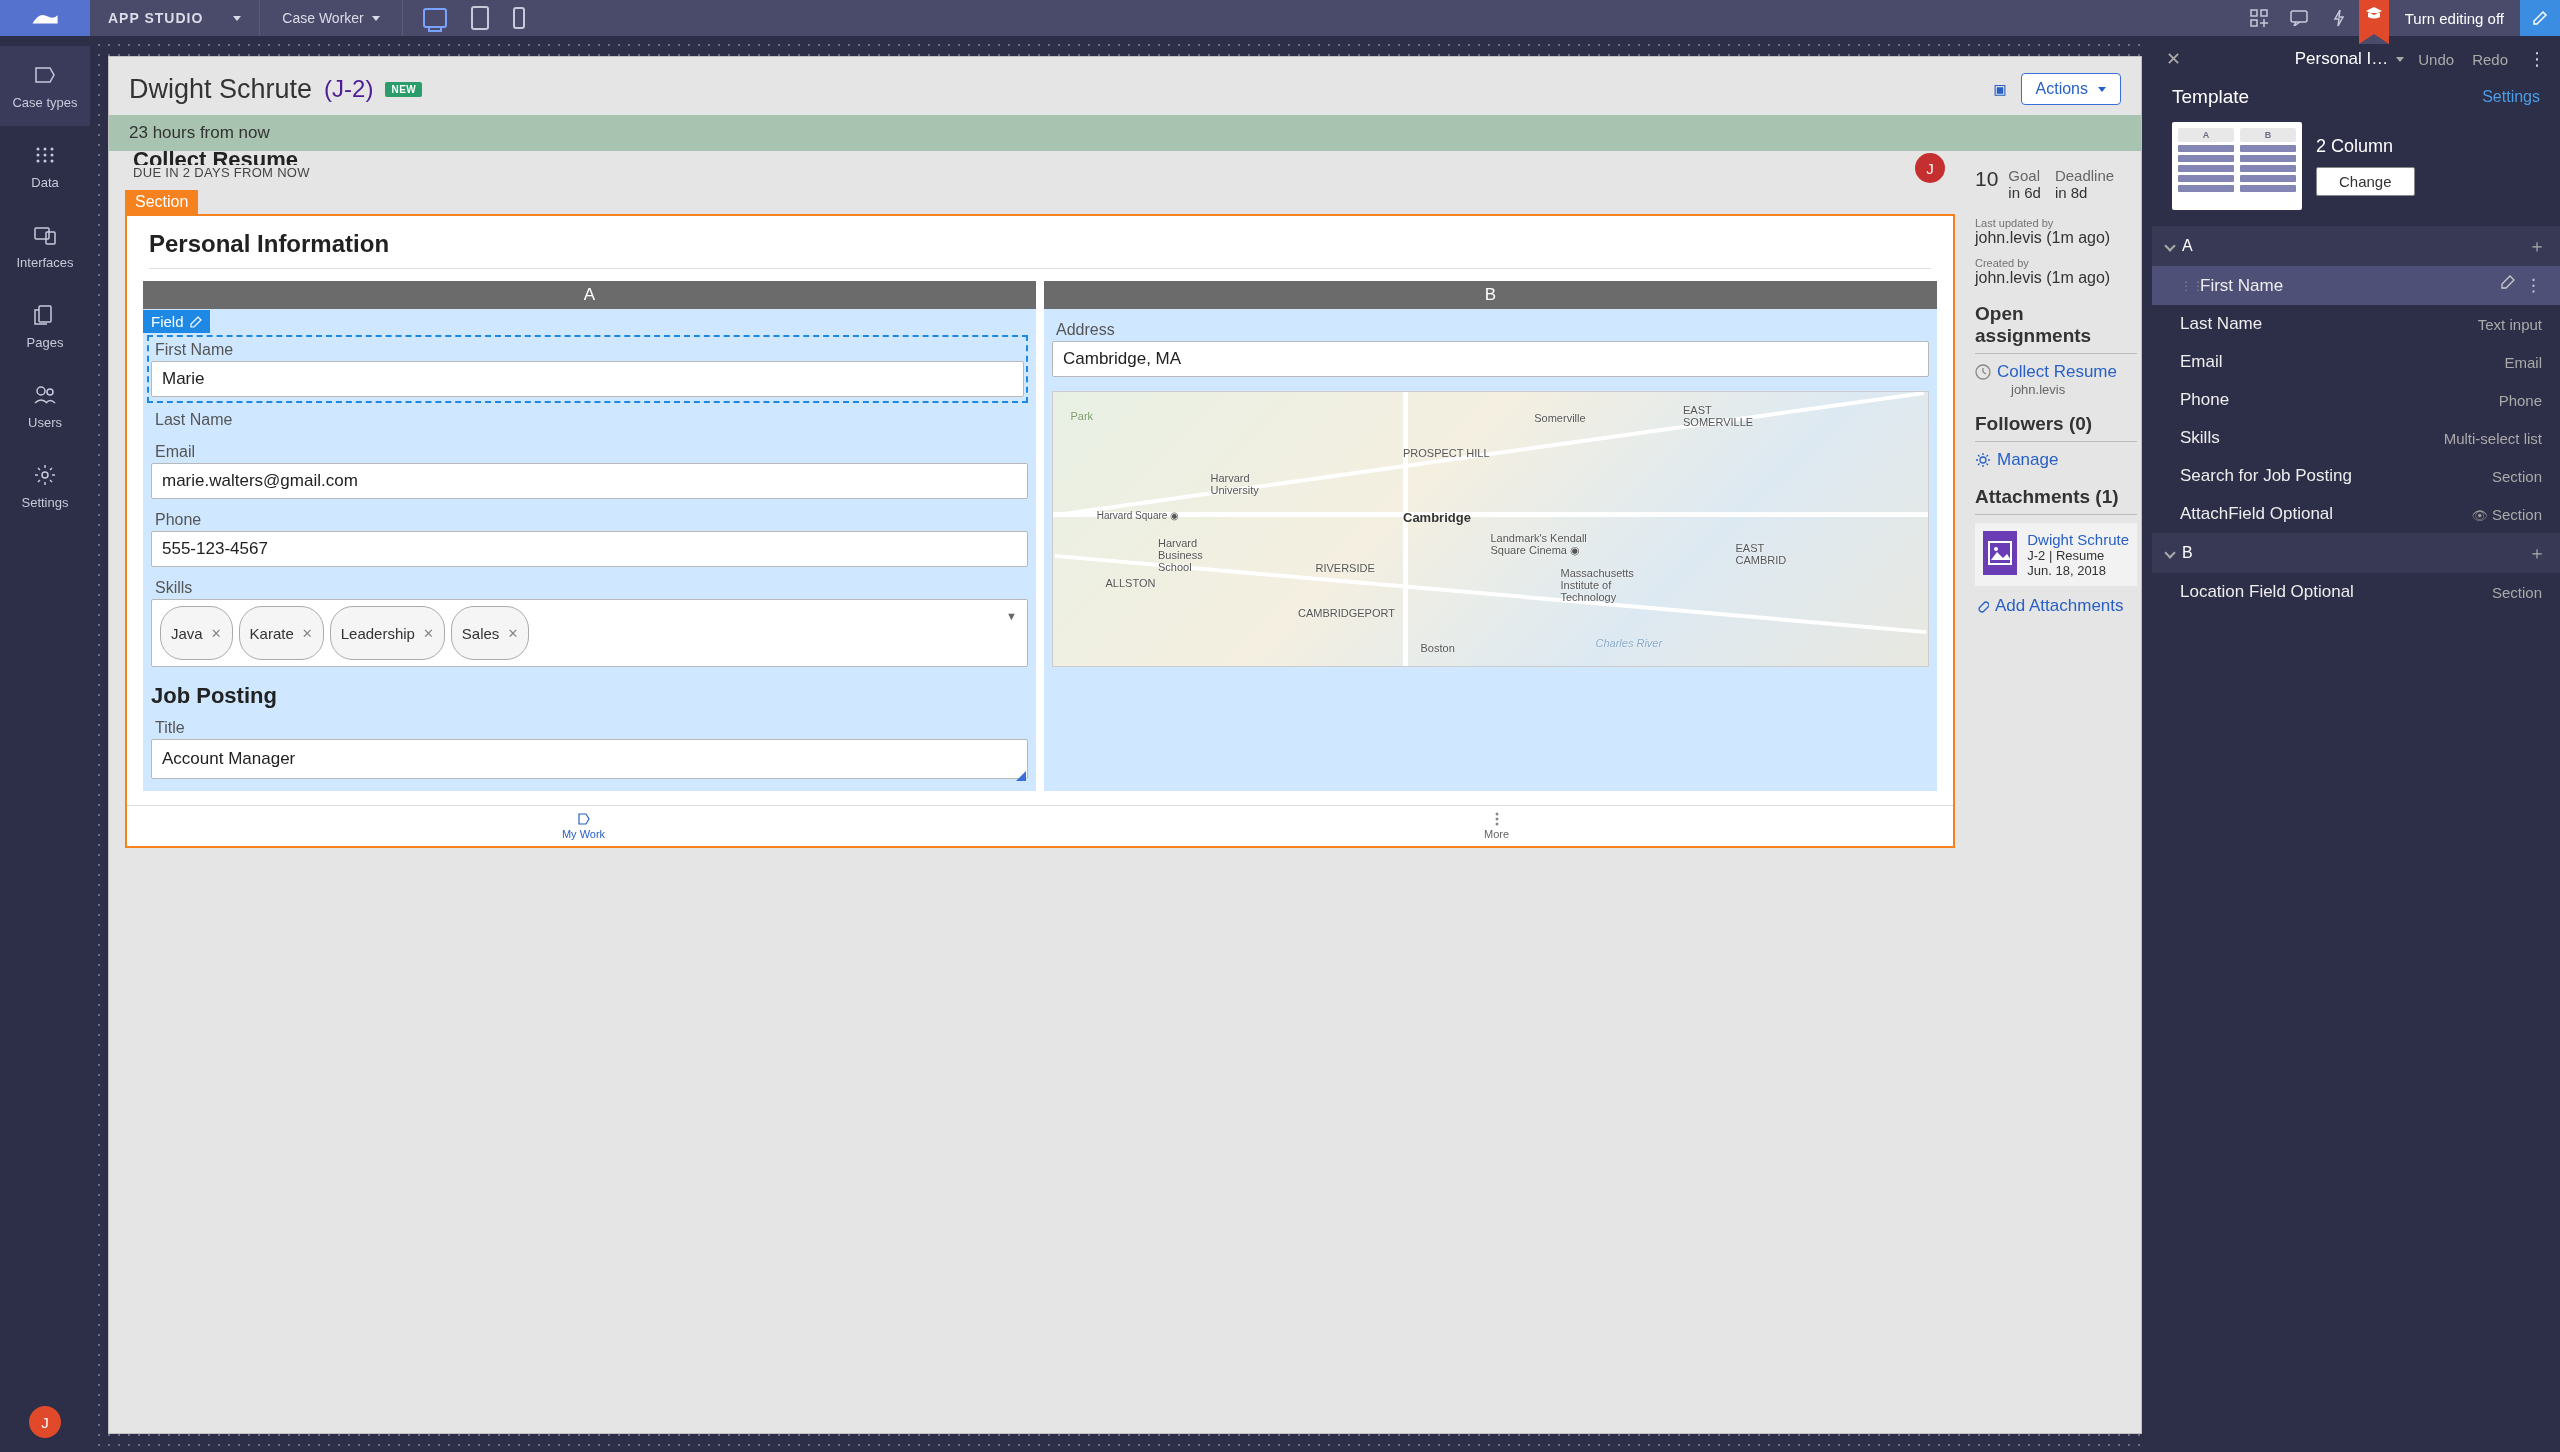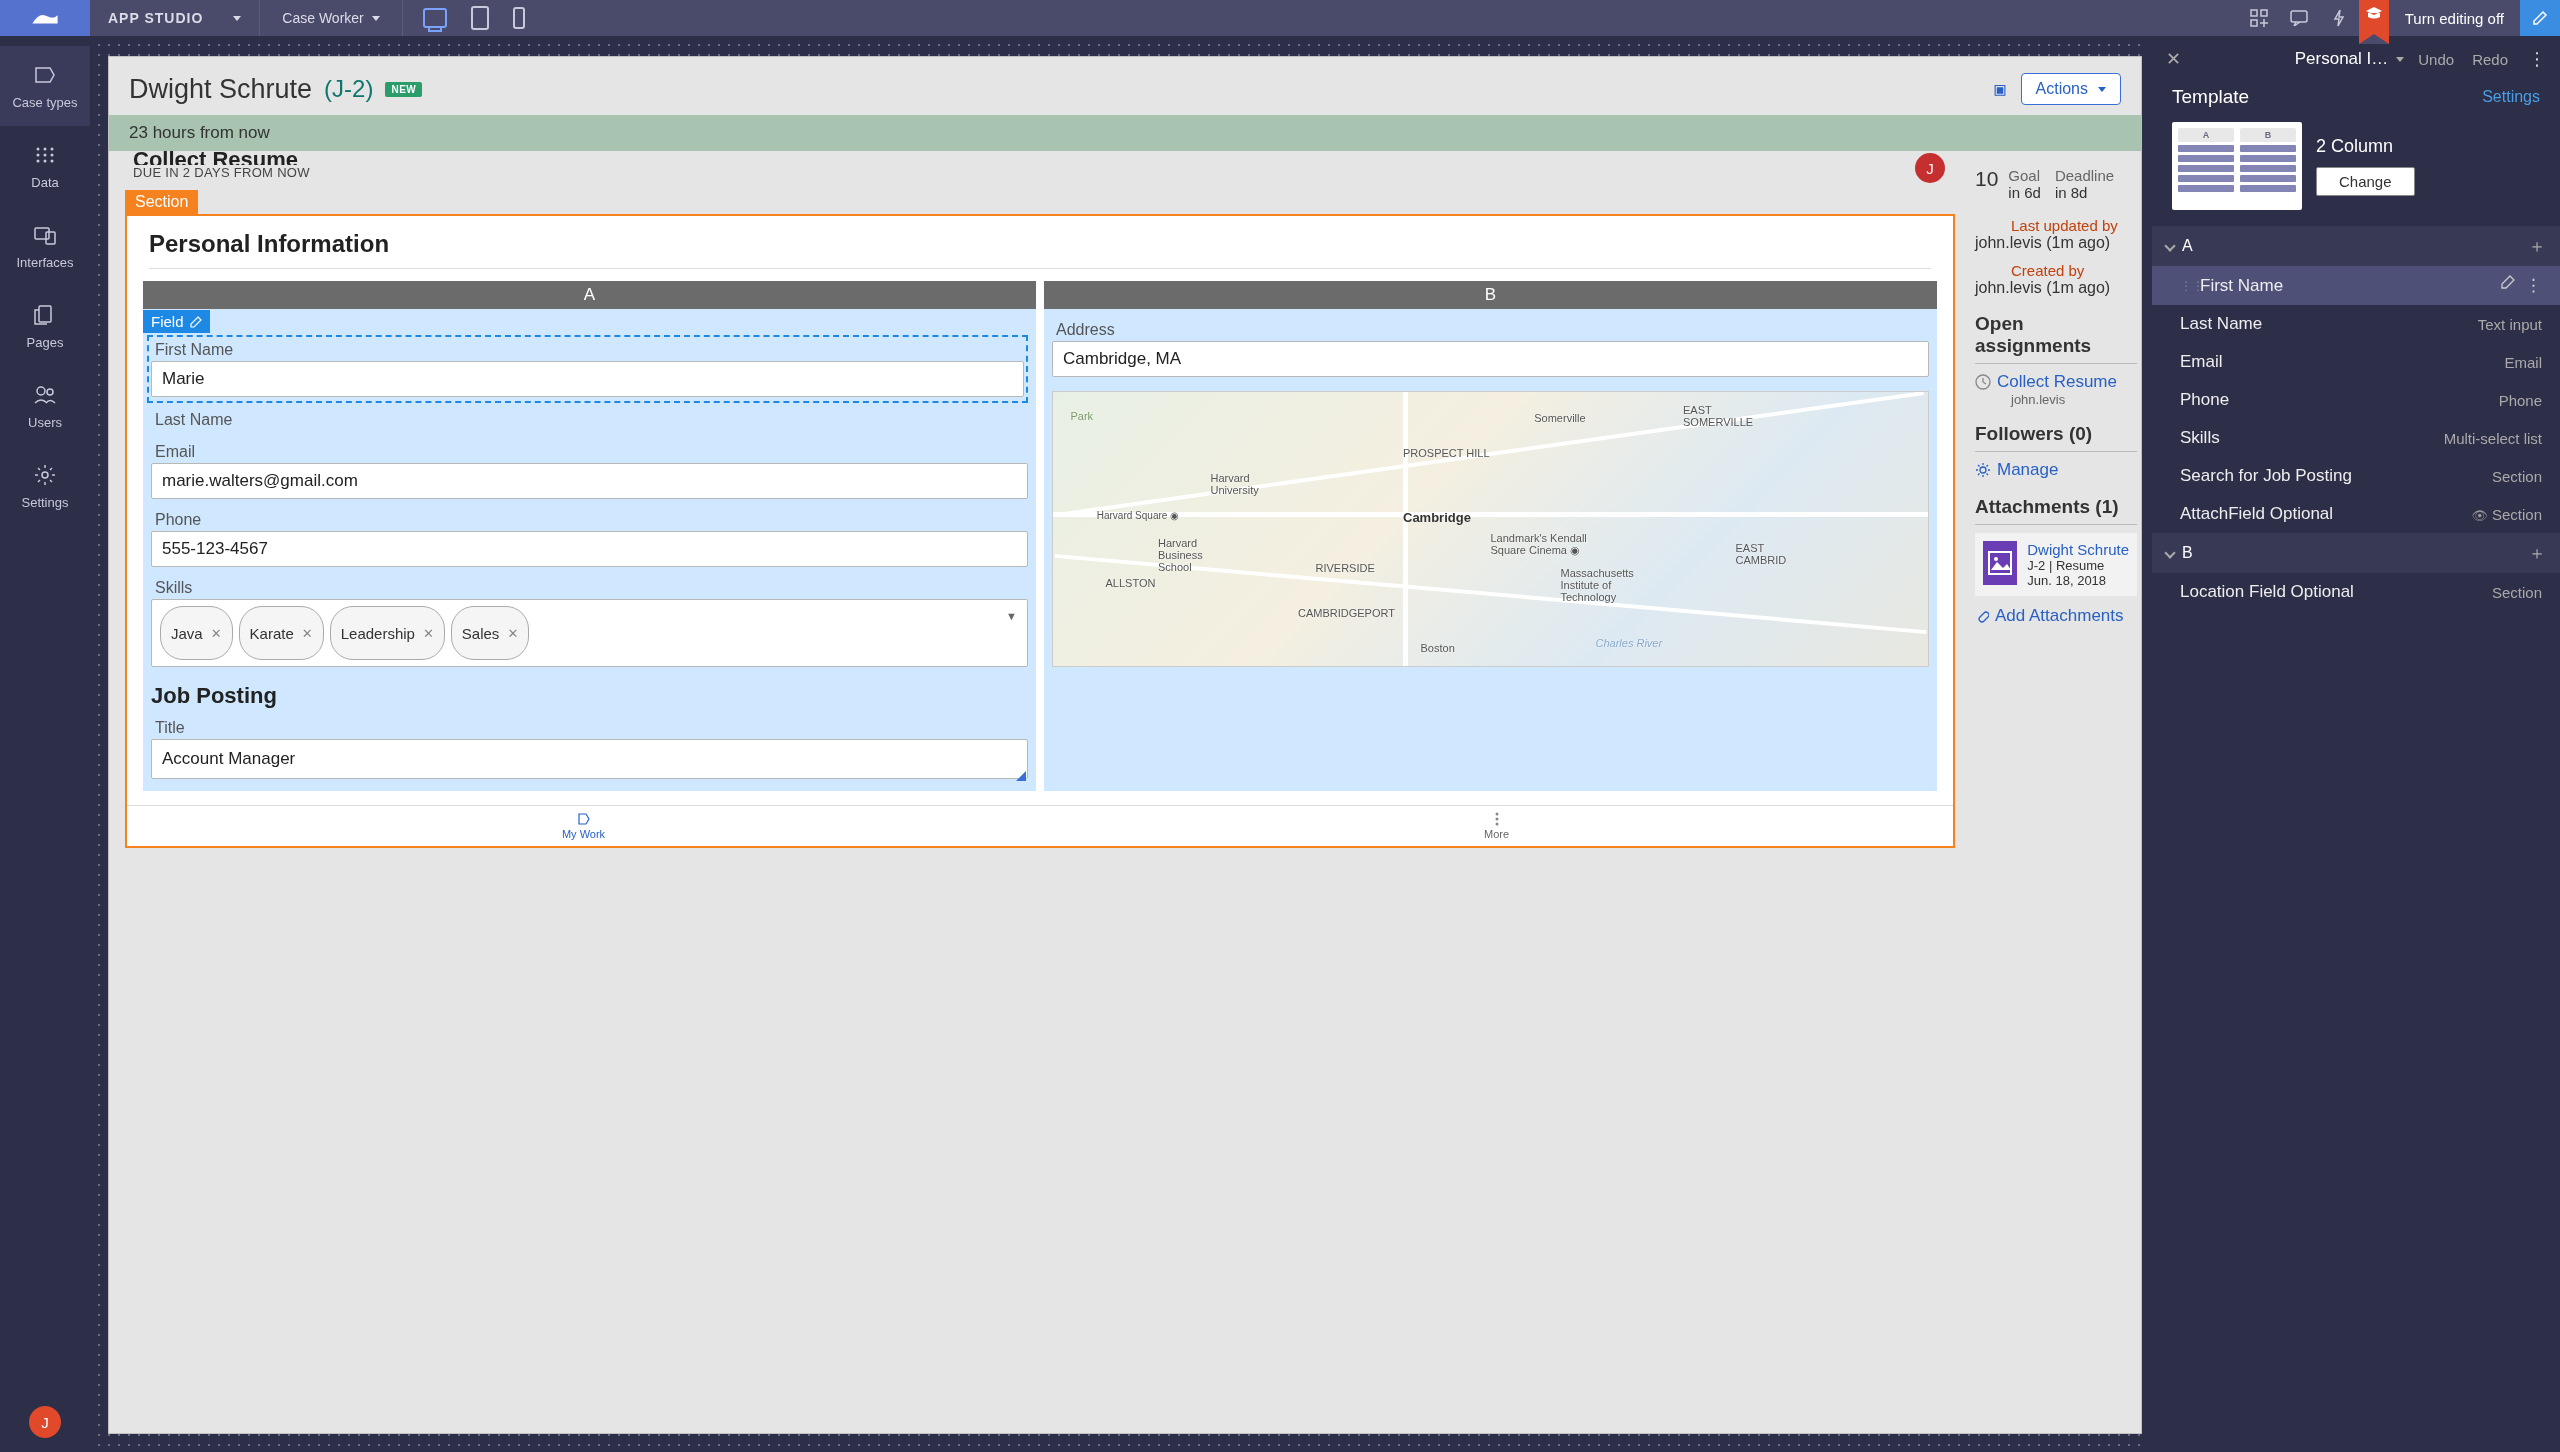--- a/index.html
+++ b/index.html
@@ -39,21 +39,21 @@
 .user-avatar-bl { position: absolute; bottom: 14px; width: 32px; height: 32px; border-radius: 50%; background: #e04a2b; color: #fff; display: flex; align-items: center; justify-content: center; font-size: 15px; }
 
 
 .canvas-wrap { flex: 1; background: #2d2e47; position: relative; overflow: hidden; }
 .dotted { position: absolute; inset: 4px; background-image: radial-gradient(#6a6b88 1px, transparent 1px); background-size: 10px 10px; }
 .case-panel { position: absolute; left: 18px; top: 20px; right: 10px; bottom: 18px; background: #e5e5e5; border: 1px solid #bfbfbf; display: flex; flex-direction: column; overflow: hidden; }
 
 
 .case-header { padding: 16px 20px 10px; display: flex; align-items: center; gap: 12px; }
 .case-name { font-size: 27px; color: #333; }
-.case-id { font-size: 24px; color: #0f766e; }
+.case-id { font-size: 24px; color: #4c1d95; }
 .badge-new { background: #2a9d6a; color: #fff; font-size: 10px; font-weight: 700; padding: 2px 6px; border-radius: 2px; letter-spacing: 0.5px; }
 .case-header-right { margin-left: auto; display: flex; align-items: center; gap: 14px; }
 .pin-icon { color: #2860c5; font-size: 20px; transform: rotate(-45deg); }
 .actions-btn { border: 1px solid #3a6fd8; color: #2860c5; background: #fff; padding: 6px 14px; border-radius: 4px; font-size: 16px; display: flex; align-items: center; gap: 10px; }
 
 .deadline-bar { background: #a8c4b0; padding: 8px 20px; font-size: 17px; color: #333; }
 
 
 .case-body { flex: 1; display: flex; overflow: hidden; position: relative; }
 .case-main { flex: 1; padding: 0 16px 0 16px; overflow: hidden; position: relative; }
@@ -96,21 +96,21 @@
 
 .bottom-tabs { display: flex; border-top: 1px solid #ddd; background: #fff;}
 .bt-item { flex: 1; display: flex; flex-direction: column; align-items: center; padding: 6px 0; gap: 2px; font-size: 11px; color: #666;}
 .bt-item.active { color: #2860c5; }
 
 
 .case-side { width: 170px; padding: 10px 4px 10px 4px; font-size: 15px; color: #333; overflow: hidden;}
 .metric-row { display: flex; align-items: flex-start; gap: 10px; padding: 6px 0;}
 .metric-num { font-size: 21px; color: #333;}
 .metric-col { display: flex; flex-direction: column; }
-.side-label { color: #c2410c; font-size: 15px; margin-top: 10px; margin-left: 36px;}
+.side-label { color: #737373; font-size: 11px; margin-top: 10px;}
 .side-value { color: #333; font-size: 16px; margin-bottom: 4px;}
 .side-heading { font-size: 19px; font-weight: 700; margin-top: 16px; padding-bottom: 2px;}
 .side-link { color: #2860c5; font-size: 17px; display: flex; align-items: center; gap: 6px; margin-top: 8px;}
 .side-sublink { color: #666; font-size: 13px; margin-left: 36px;}
 .attachment-card { display: flex; gap: 10px; background: #f2f2f2; padding: 8px; margin-top: 8px;}
 .attach-thumb { width: 44px; height: 44px; background: #6a3db5; display: flex; align-items: center; justify-content: center;}
 .attach-thumb svg { fill: #fff; }
 .attach-lines div { font-size: 13px; white-space: nowrap;}
 .attach-lines .link { color: #2860c5; font-size: 15px;}
 

